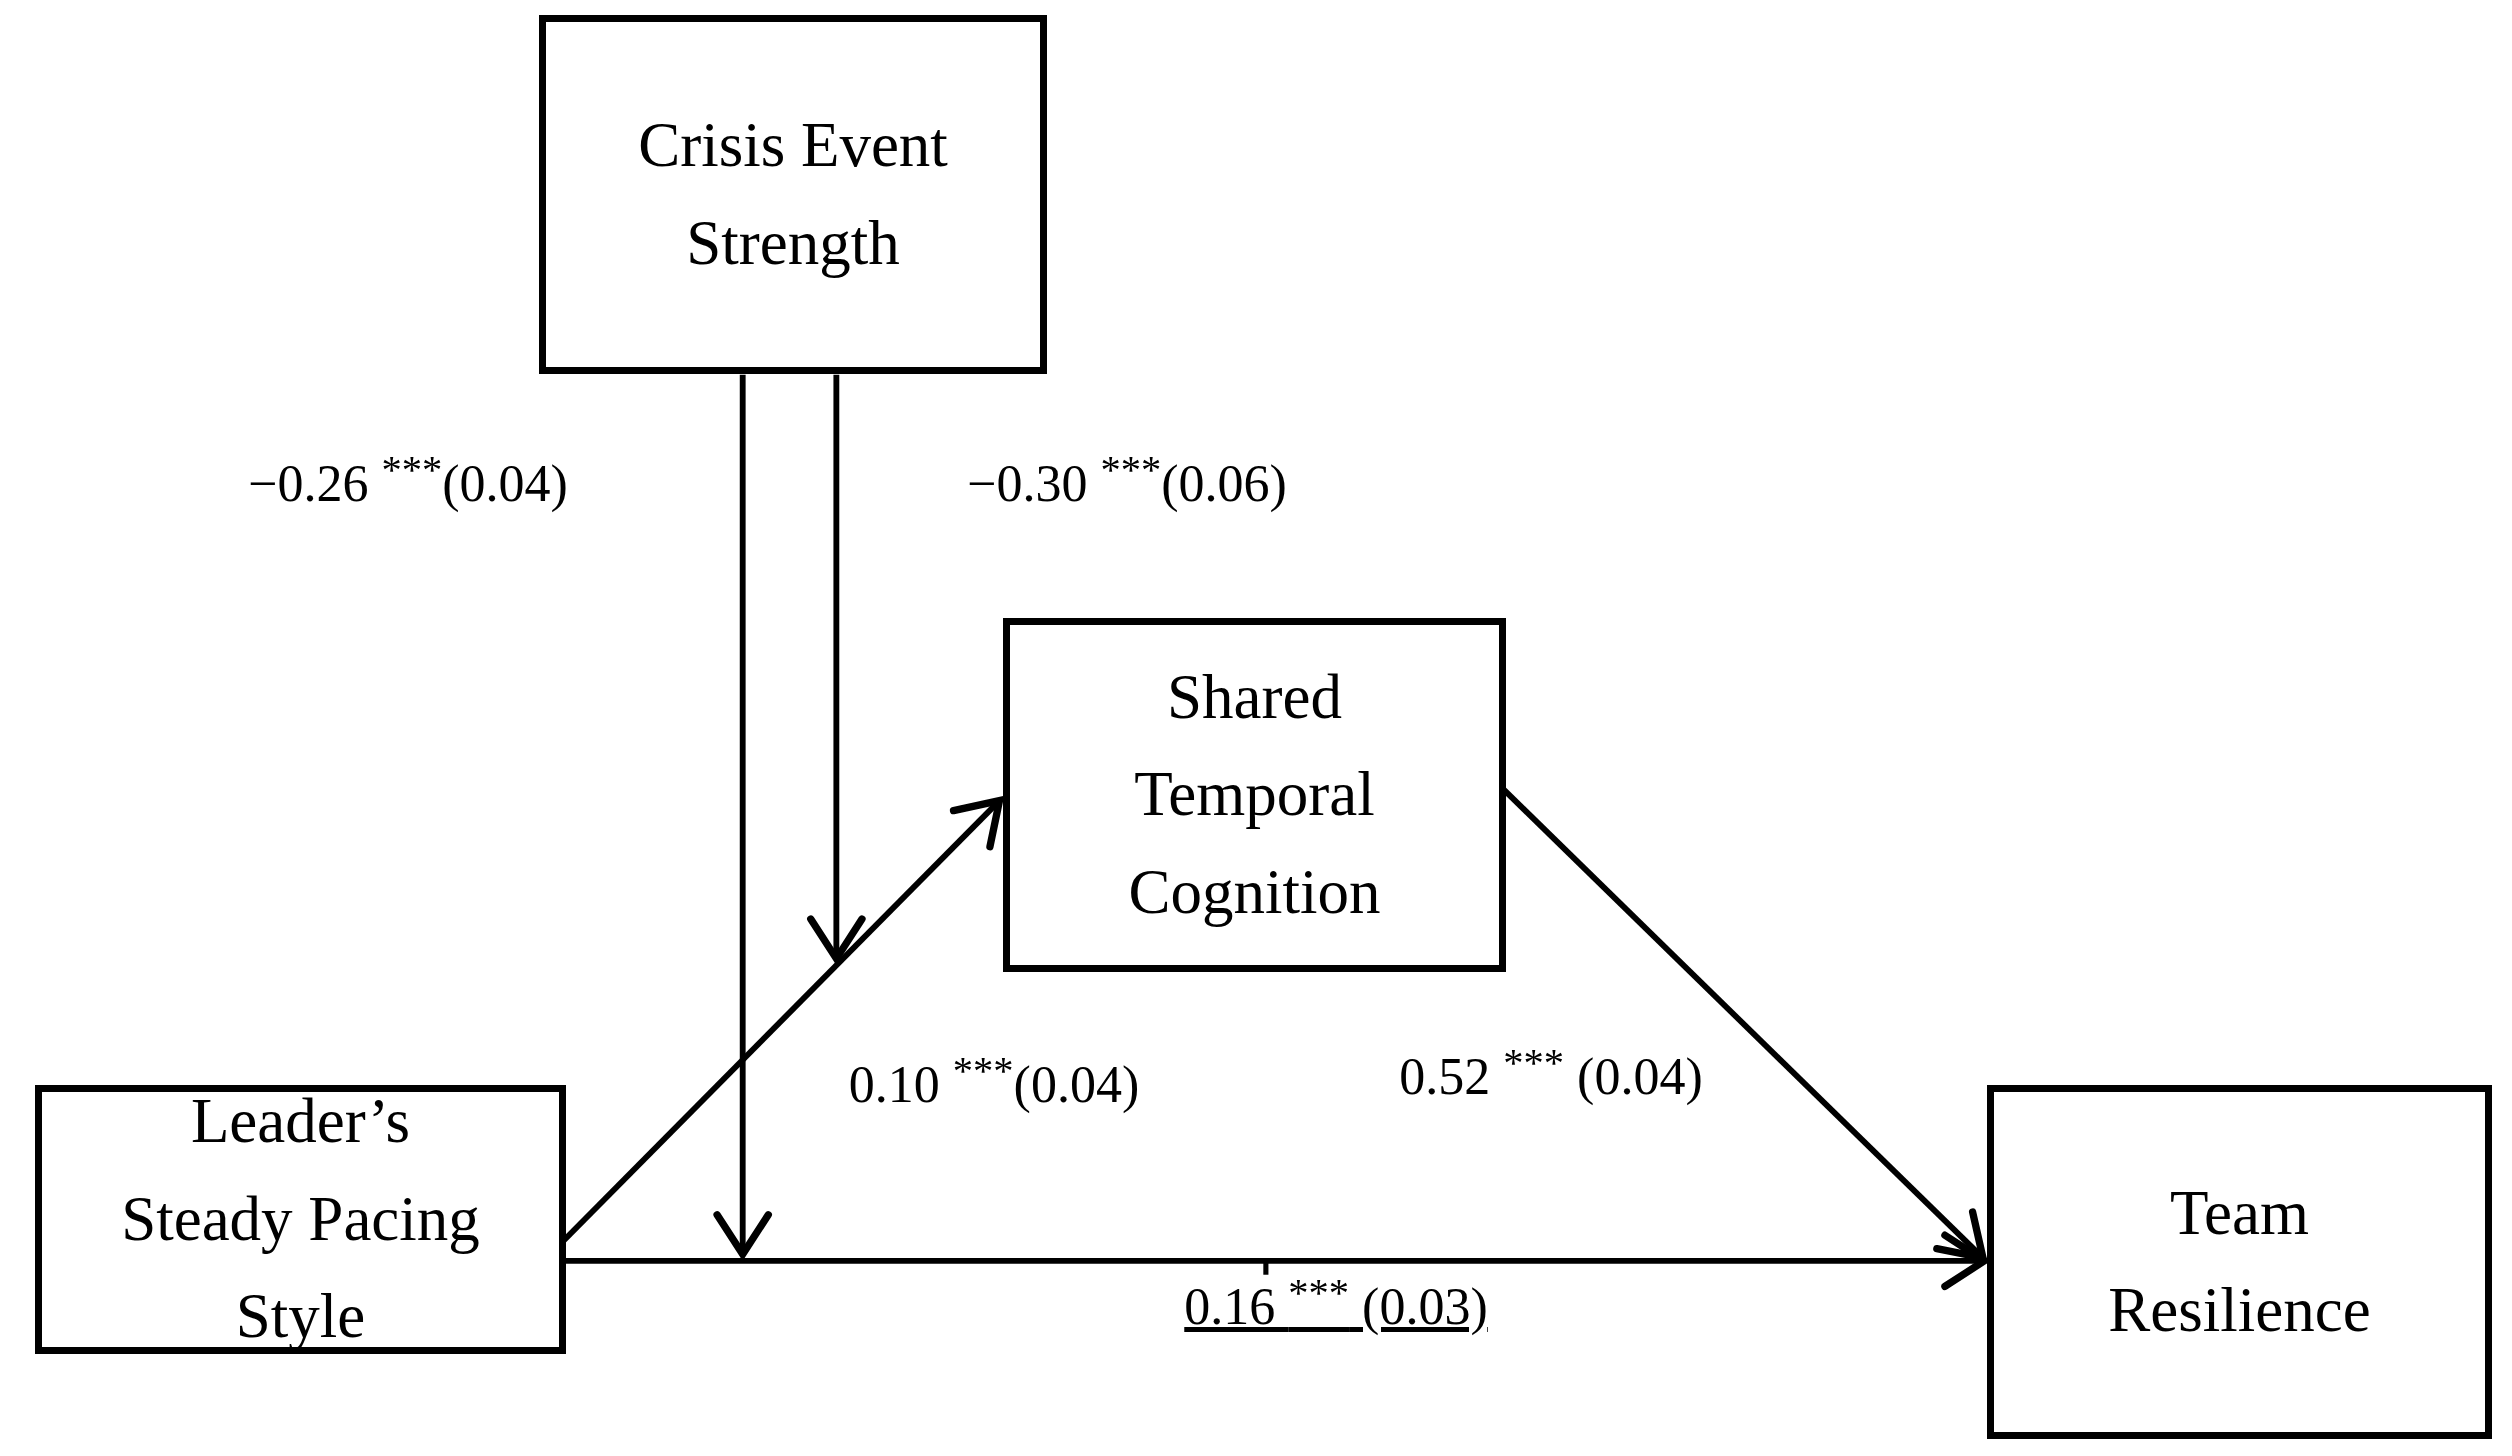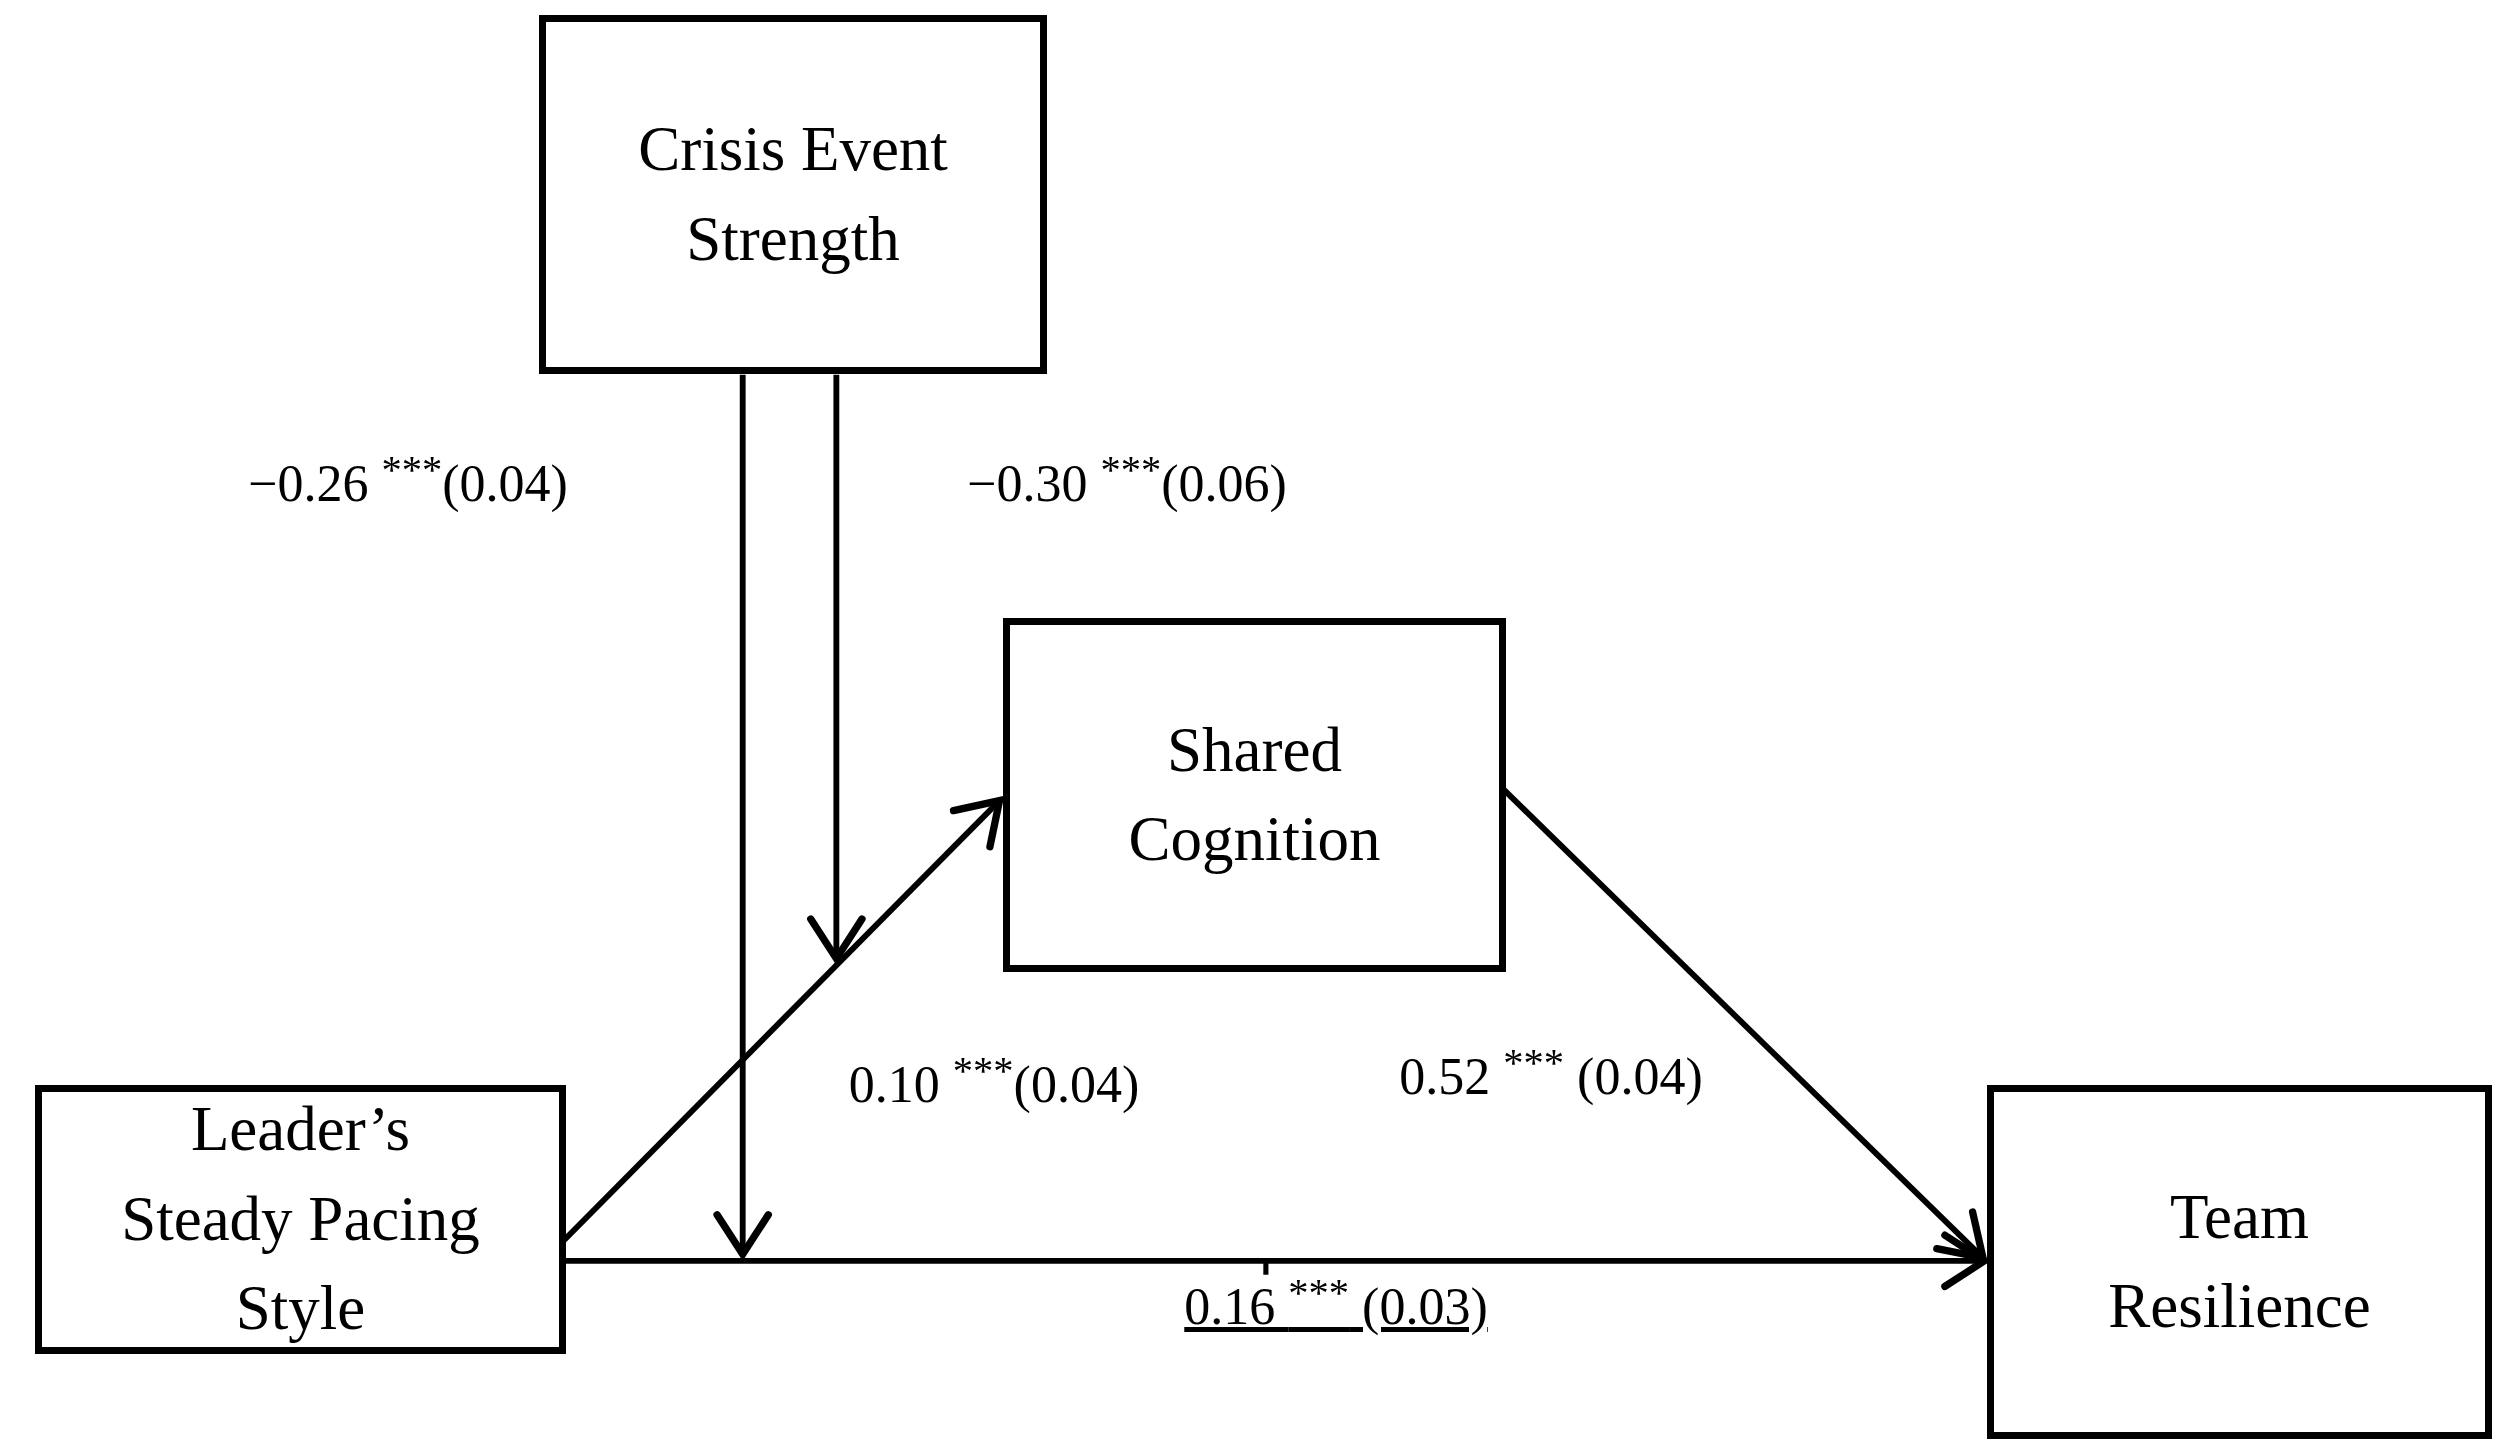--- a/index.html
+++ b/index.html
@@ -28,20 +28,21 @@
     border: 7.3px solid #000000;
     background: #ffffff;
     box-sizing: border-box;
     display: flex;
     flex-direction: column;
     justify-content: center;
     align-items: center;
     text-align: center;
     font-size: 63px;
     line-height: 1.42;
+    gap: 8px;
   }
   .node-crisis  { left: 539px;  top: 15.4px;   width: 508px; height: 359px; }
   .node-stc     { left: 1003px; top: 618px;  width: 503px; height: 354px; }
   .node-leader  { left: 13px;   top: 1085px; width: 531px; height: 269px; margin-left: 22px; }
   .node-team    { left: 1987px; top: 1085px; width: 505px; height: 354px; justify-content: center; }
   .plabel {
     position: absolute;
     transform: translate(-50%, -50%);
     white-space: nowrap;
     font-size: 52px;
@@ -83,20 +84,21 @@
     <line x1="1730" y1="1725" x2="1730" y2="1742" stroke="#000000" stroke-width="7"></line>
   </svg>
 
   <div class="node node-crisis">
     <div>Crisis Event</div>
     <div>Strength</div>
   </div>
 
   <div class="node node-stc">
     <div>Shared</div>
+    <div>Temporal</div>
     <div>Cognition</div>
   </div>
 
   <div class="node node-leader">
     <div>Leader’s</div>
     <div>Steady Pacing</div>
     <div>Style</div>
   </div>
 
   <div class="node node-team">

